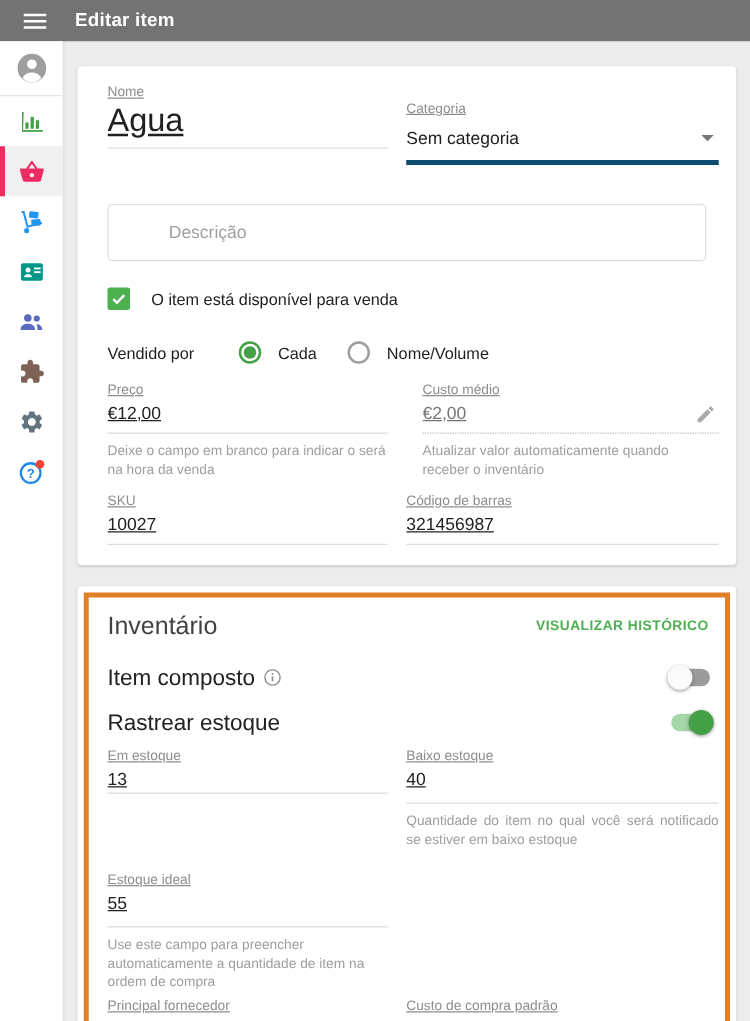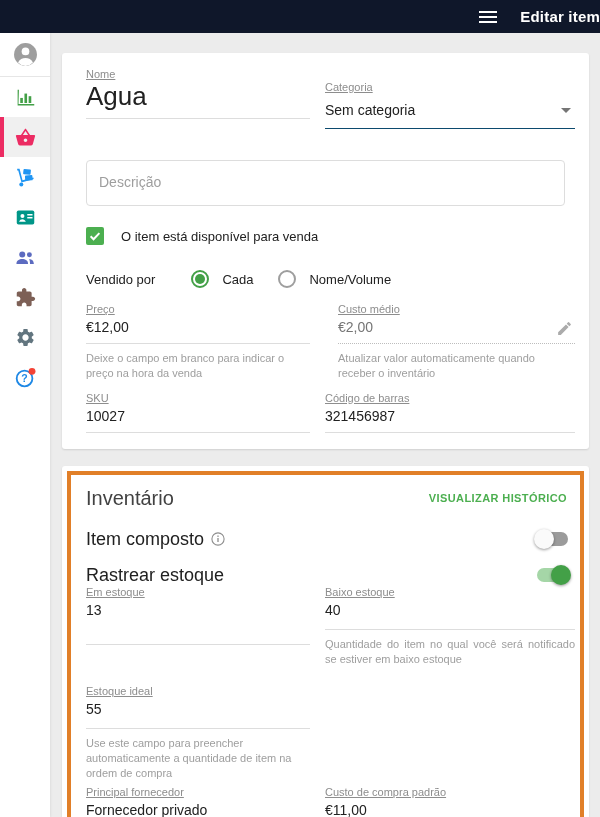--- a/index.html
+++ b/index.html
@@ -5,22 +5,22 @@
   * { box-sizing: border-box; margin: 0; padding: 0; }
   html,body { width:600px; }
   body {
     font-family: "Liberation Sans", "DejaVu Sans", sans-serif;
     background:#ececec; color:#212121;
   }
   .app { width:600px; height:817px; overflow:hidden; display:flex; flex-direction:column; }
 
   
   .appbar {
-    height:33px; background:#0f172a; display:flex; align-items:center;
-    padding-left:13px; flex:0 0 auto;justify-content:flex-end;
+    height:33px; background:#737373; display:flex; align-items:center;
+    padding-left:13px; flex:0 0 auto;
   }
   .burger { width:18px; height:2px; background:#fff; position:relative; margin:0 0 0 6px; }
   .burger::before, .burger::after { content:""; position:absolute; left:0; width:18px; height:2px; background:#fff; }
   .burger::before { top:-5px; } .burger::after { top:5px; }
   .appbar-title { color:#fff; font-size:15px; font-weight:700; margin-left:23px; letter-spacing:.2px; }
 
   
   .main { flex:1; display:flex; min-height:0; }
   .sidebar { width:50px; background:#fff; flex:0 0 auto; box-shadow:1px 0 2px rgba(0,0,0,.06); z-index:2; }
   .nav-avatar { height:44px; display:flex; align-items:center; justify-content:center; border-bottom:1px solid #e6e6e6; }
@@ -38,35 +38,35 @@
 
   
   .two-col { display:flex; }
   .col-l { width:224px; margin-right:15px; flex:0 0 auto; }
   .col-r { flex:1; min-width:0; }
 
   .lbl { font-size:11px; color:#8d8d8d; display:block;text-decoration:underline; }
   input.val {
     display:block; width:100%; border:none; outline:none; background:transparent;
     font-family:inherit; font-size:14px; color:#212121;
-    padding:4px 0 8px; border-bottom:1px solid #ddd;
+    padding:4px 0 8px; border-bottom:1px solid #ddd;text-decoration:underline;
   }
   input.val-big { font-size:26px; padding:1px 0 6px; }
   .helper { font-size:11px; color:#9e9e9e; line-height:1.4; margin-top:7px; }
   .helper.justify { text-align:justify; }
 
   .selectbox {
     display:flex; align-items:center; justify-content:space-between;
-    border-bottom:1px solid #0c4a6e; padding:5px 4px 10px 0; cursor:pointer;
+    border-bottom:4px solid #0c4a6e; padding:5px 4px 10px 0; cursor:pointer;
   }
   .selectbox .sel-val { font-size:14px; color:#212121; }
   .caret { width:0; height:0; border-left:5px solid transparent; border-right:5px solid transparent; border-top:5px solid #757575; }
 
   .descbox {
-    margin-top:31px; border:1px solid #ddd; border-radius:4px; height:46px; width:calc(100% - 10px);
+    margin-top:31px; border:1px solid #ddd; border-radius:4px; height:46px; width:calc(100% - 10px);padding-left:36px;
   }
   .descbox textarea {
     width:100%; height:100%; border:none; outline:none; resize:none; background:transparent;
     font-family:inherit; font-size:14px; color:#212121; padding:13px 12px;
   }
   .descbox textarea::placeholder { color:#9e9e9e; }
 
   .check-row { margin-top:21px; display:flex; align-items:center; }
   .checkbox { width:18px; height:18px; border-radius:2px; background:#4caf50; display:flex; align-items:center; justify-content:center; cursor:pointer; flex:0 0 auto; }
   .check-row .txt { font-size:13px; margin-left:17px; color:#212121; }
@@ -94,21 +94,21 @@
   .info-ic { margin-left:7px; display:inline-flex; }
 
   .switch { width:37px; height:20px; position:relative; cursor:pointer; flex:0 0 auto; margin-right:4px; }
   .switch .track { position:absolute; top:3px; left:3px; width:31px; height:14px; border-radius:7px; }
   .switch .knob { position:absolute; top:0; width:20px; height:20px; border-radius:50%; box-shadow:0 1px 3px rgba(0,0,0,.4); }
   .switch.off .track { background:#9b9b9b; }
   .switch.off .knob { left:0; background:#fafafa; }
   .switch.on .track { background:#a5d6a7; }
   .switch.on .knob { left:17px; background:#43a047; }
 
-  .stock-row { }
+  .stock-row { margin-top:10px; }
   .row-gap { margin-top:17px; }
   .row-gap2 { margin-top:4px; }
 </style>
 </head>
 <body>
 
 <div class="app">
 
   <div class="appbar">
     <span class="burger"></span>
@@ -217,21 +217,21 @@
           <span class="radio sel" style="margin-left:36px;"></span>
           <span class="radio-lbl">Cada</span>
           <span class="radio" style="margin-left:25px;"></span>
           <span class="radio-lbl">Nome/Volume</span>
         </div>
 
         <div class="two-col price-row">
           <div class="col-l">
             <label class="lbl">Preço</label>
             <input class="val" type="text" value="€12,00" style="">
-            <div class="helper">Deixe o campo em branco para indicar o preço na hora da venda</div>
+            <div class="helper">Deixe o campo em branco para indicar o será na hora da venda</div>
           </div>
           <div class="col-r">
             <label class="lbl">Custo médio</label>
             <div class="cost-line">
               <input class="val" type="text" value="€2,00" style="">
               <svg class="pencil" width="17" height="17" viewBox="0 0 24 24" fill="#ababab">
                 <path d="M3 17.25V21h3.75L17.81 9.94l-3.75-3.75L3 17.25zM20.71 7.04a1 1 0 0 0 0-1.41l-2.34-2.34a1 1 0 0 0-1.41 0l-1.83 1.83 3.75 3.75 1.83-1.83z"></path>
               </svg>
             </div>
             <div class="helper">Atualizar valor automaticamente quando receber o inventário</div>
@@ -279,21 +279,21 @@
           <span class="t-lbl">Rastrear estoque</span>
           <span class="switch on">
             <span class="track"></span>
               <span class="knob"></span>
           </span>
         </div>
 
         <div class="two-col stock-row">
           <div class="col-l">
             <label class="lbl">Em estoque</label>
-            <input class="val" style="padding-bottom: 26px;" type="text" value="13">
+            <input class="val" style="padding-bottom: 3px;" type="text" value="13">
           </div>
           <div class="col-r">
             <label class="lbl">Baixo estoque</label>
             <input class="val" style="padding-bottom: 11px;" type="text" value="40">
             <div class="helper justify">Quantidade do item no qual você será notificado se estiver em baixo estoque</div>
           </div>
         </div>
 
         <div class="two-col row-gap">
           <div class="col-l">

